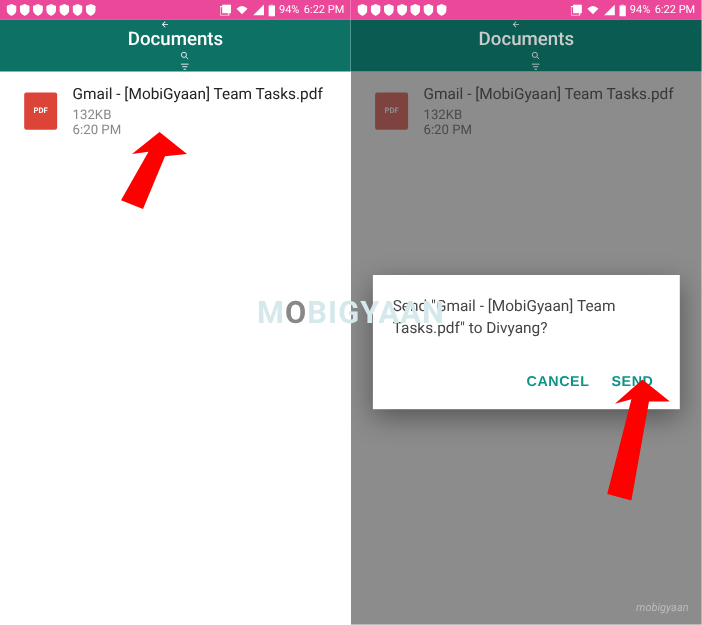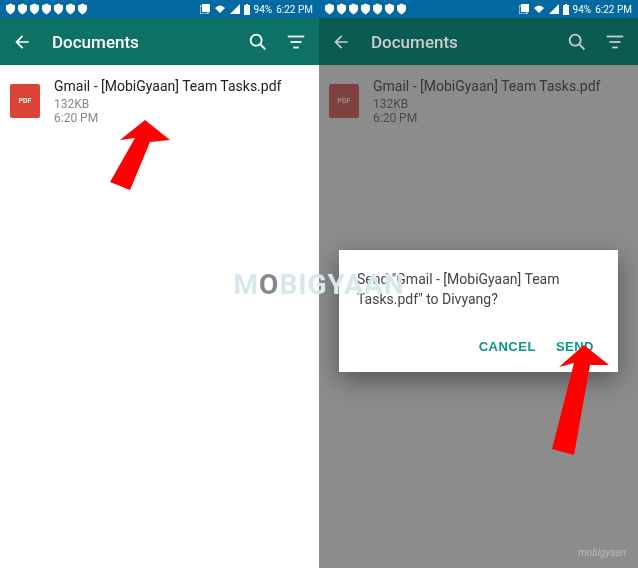--- a/index.html
+++ b/index.html
@@ -1,27 +1,27 @@
 <!DOCTYPE html>
 <html><head>
   <meta charset="utf-8">
   <style>
     * { margin: 0; padding: 0; box-sizing: border-box; }
     body { font-family: Roboto, Arial, sans-serif; background: #fff; width: 638px; height: 568px; position: relative; }
     .container { display: flex; width: 638px; height: 568px; }
     .pane { width: 319px; height: 568px; position: relative; overflow: hidden; background: #fff; }
-    .status-bar { height: 18px; background: #0369a1; color: #fff; display: flex; align-items: center; padding: 0 6px; font-size: 10px; }
+    .status-bar { height: 18px; background: #ec4899; color: #fff; display: flex; align-items: center; padding: 0 6px; font-size: 10px; }
     .status-icons { display: flex; gap: 3px; align-items: center; }
     .shield { width: 9px; height: 12px; }
     .status-right { margin-left: auto; display: flex; align-items: center; gap: 4px; }
-    .app-bar { height: 47px; background: #0d7265; color: #fff; display: flex; align-items: center; padding: 0 12px; }
+    .app-bar { height: 47px; background: #0d7265; color: #fff; display: flex; align-items: center; padding: 0 12px; flex-direction: column; }
     .back-arrow { width: 20px; height: 20px; margin-right: 20px; cursor: pointer; }
     .app-title { font-size: 17px; font-weight: 500; flex: 1; }
     .search-btn, .filter-btn { width: 22px; height: 22px; margin-left: 16px; cursor: pointer; }
-    .doc-item { display: flex; align-items: center; padding: 12px 10px; cursor: pointer; }
+    .doc-item { display: flex; align-items: center; padding: 12px 22px; cursor: pointer; }
     .pdf-icon { width: 30px; height: 34px; background: #db4437; border-radius: 2px; margin-right: 14px; position: relative; flex-shrink: 0; }
     .pdf-icon::after { content: "PDF"; position: absolute; top: 50%; left: 50%; transform: translate(-50%, -50%); color: #fff; font-size: 7px; font-weight: bold; }
     .doc-info { flex: 1; min-width: 0; }
     .doc-name { font-size: 14px; color: #222; white-space: nowrap; overflow: hidden; text-overflow: ellipsis; line-height: 1.3; }
     .doc-meta { display: flex; justify-content: space-between; font-size: 12px; color: #888; margin-top: 2px; flex-direction: column; }
     .overlay { position: absolute; top: 65px; left: 0; right: 0; bottom: 0; background: rgba(0,0,0,0.45); }
     .dialog { position: absolute; top: 250px; left: 20px; right: 20px; background: #fff; padding: 20px 18px 8px; box-shadow: 0 8px 24px rgba(0,0,0,0.4); }
     .dialog-text { font-size: 14px; color: #444; line-height: 1.4; margin-bottom: 20px; }
     .dialog-actions { display: flex; justify-content: flex-end; gap: 8px; padding: 6px 0; }
     .dialog-btn { background: none; border: none; color: #0d9488; font-size: 13px; font-weight: 600; letter-spacing: 0.5px; cursor: pointer; padding: 4px 6px; }

